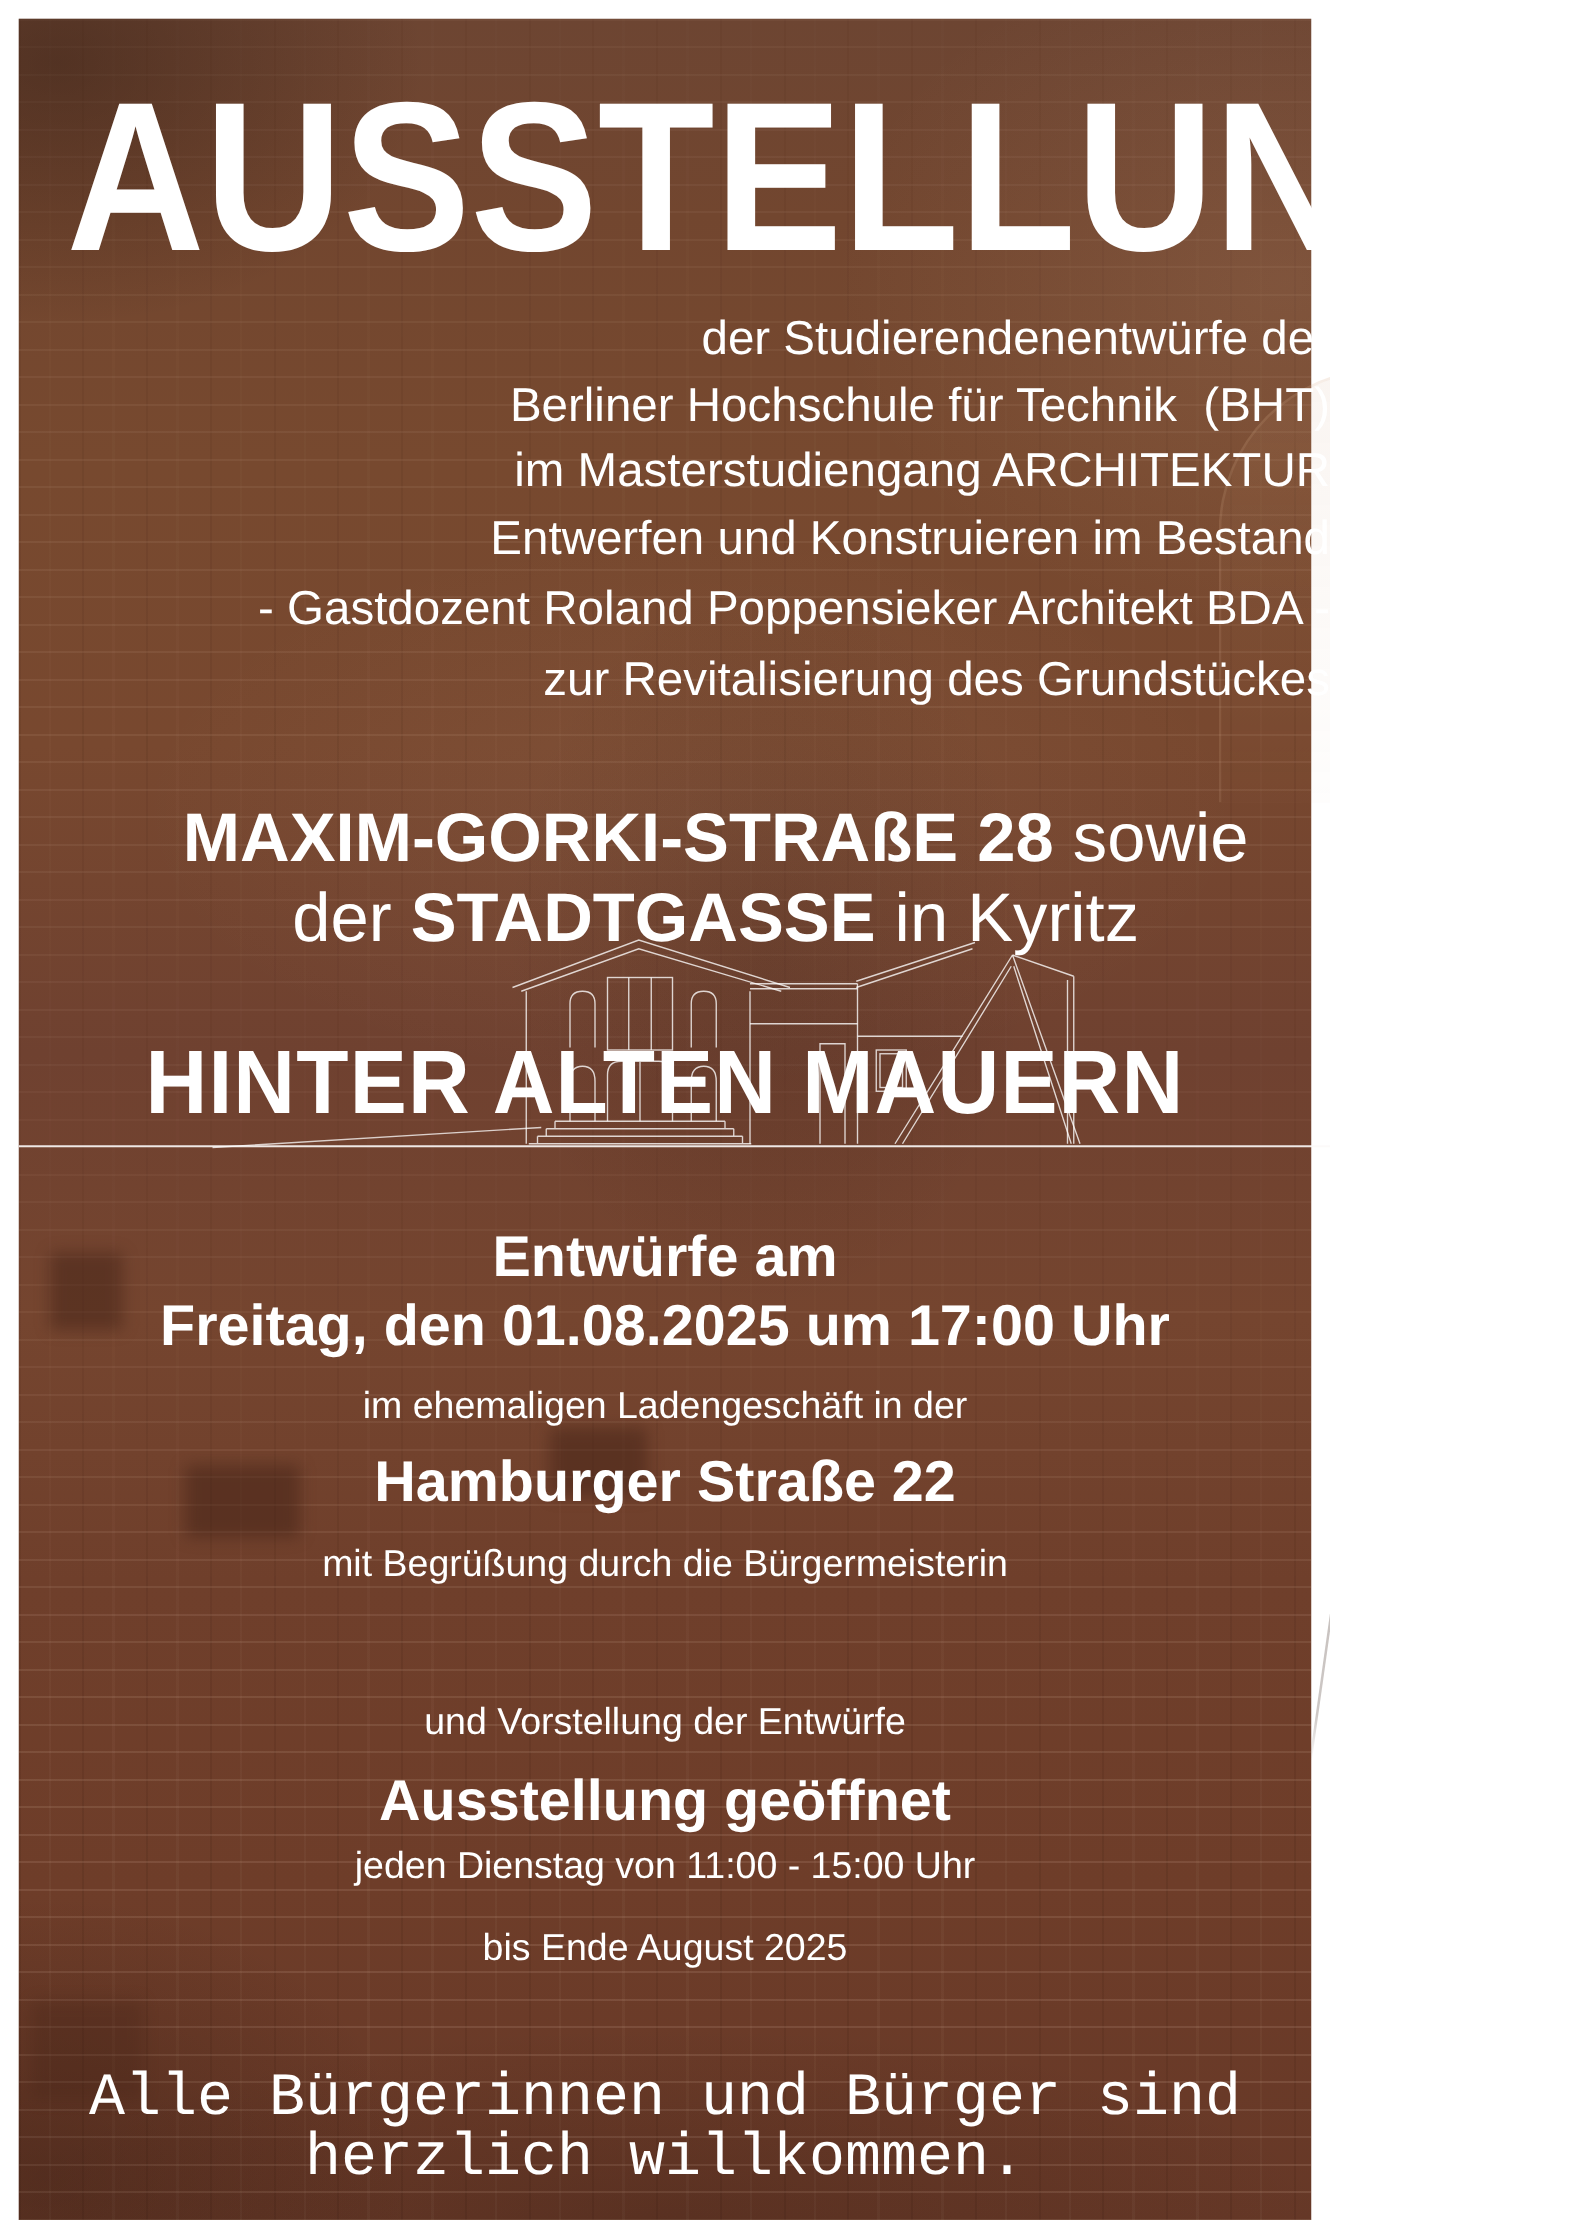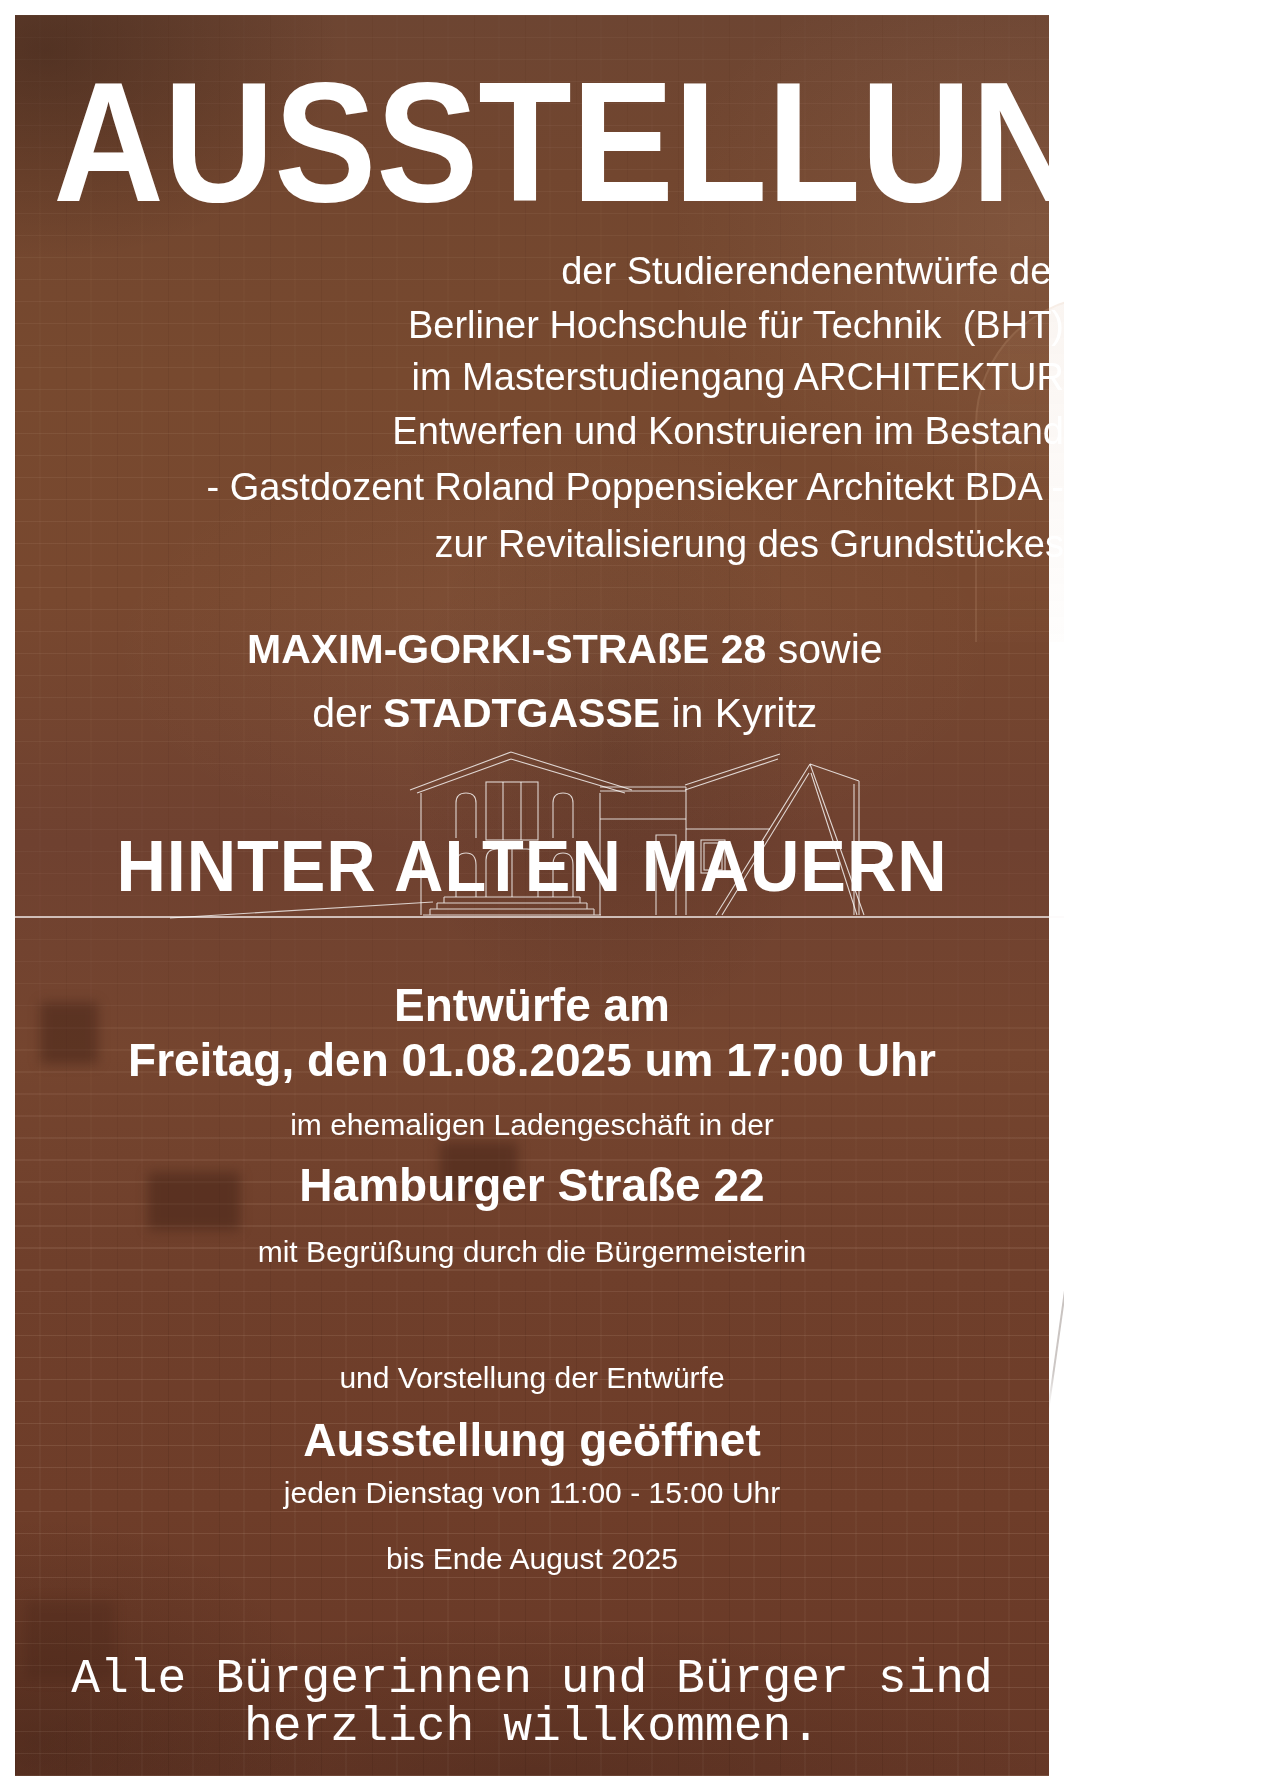--- a/index.html
+++ b/index.html
@@ -50,21 +50,21 @@
     border-radius:130px 130px 0 0;
     background:linear-gradient(180deg, rgba(205,155,118,0.10), rgba(205,155,118,0.02));
   }
   .crack{position:absolute; width:2px; background:linear-gradient(180deg, transparent,
      rgba(45,22,12,0.55) 18%, rgba(45,22,12,0.48) 82%, transparent);}
   .txt{
     position:absolute; left:0; right:0; text-align:center;
     color:#ffffff; line-height:1; white-space:pre-wrap;
   }
   .w400{font-weight:400;} .w700{font-weight:700;}
-  .fs38{font-size:38px;text-align:right;} .fs40{font-size:30px;} .fs41{font-size:41px;margin-left:20px;}
+  .fs38{font-size:38px;text-align:right;} .fs40{font-size:30px;} .fs41{font-size:55px;margin-left:20px;}
   .fs43{font-size:48px;font-family:Liberation Mono, monospace;} .fs46{font-size:46px;}
   .title{font-size:170px; font-weight:700; transform:scaleX(0.90); letter-spacing:0px;}
   .heading{font-size:72px; font-weight:700; transform:scaleX(0.95); letter-spacing:1px;}
   .drawing{position:absolute;}
   .ground{position:absolute;}
 </style>
 </head>
 <body>
 
 <div class="page">

